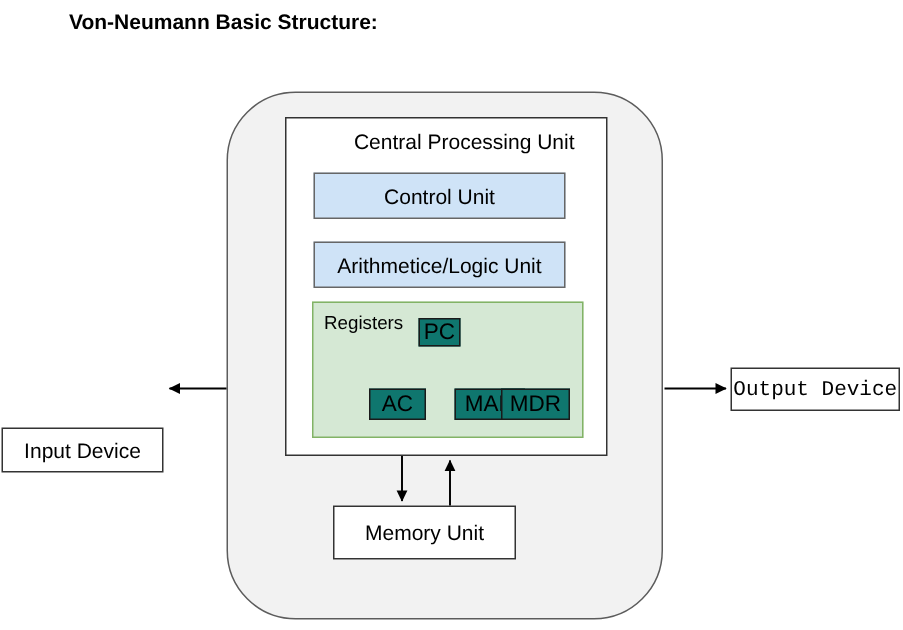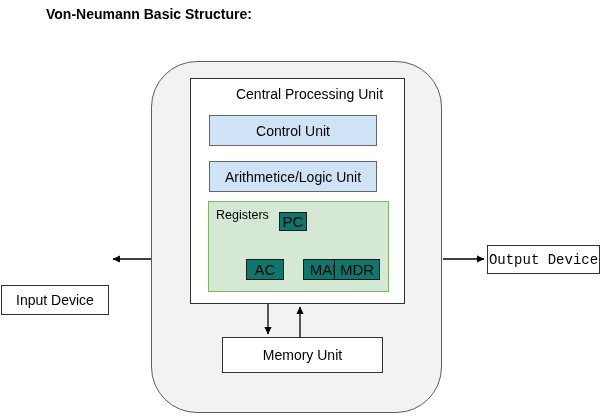--- a/index.html
+++ b/index.html
@@ -105,21 +105,21 @@
     border: 1.5px solid #333333;
     box-sizing: border-box;
     display: flex;
     align-items: center;
     justify-content: center;
     font-size: 14px;
     color: #000000;
   }
   #input-device-box  { left: 1px;   top: 245px; width: 108px; height: 30px; margin-top: 40px; }
   #output-device-box { left: 487px; top: 245px; width: 113px; height: 29px; font-family: Liberation Mono, monospace; }
-  #memory-unit-box   { left: 222px; top: 337px; width: 161px; height: 36px; text-align: center; }
+  #memory-unit-box   { left: 222px; top: 337px; width: 122px; height: 36px; text-align: center; }
   #arrow-layer { left: 0; top: 0; width: 602px; height: 420px; pointer-events: none; }
 </style>
 </head>
 <body>
 
 <div id="canvas">
 
   <div class="abs" id="page-title">Von-Neumann Basic Structure:</div>
 
   <div class="abs" id="computer-boundary"></div>

